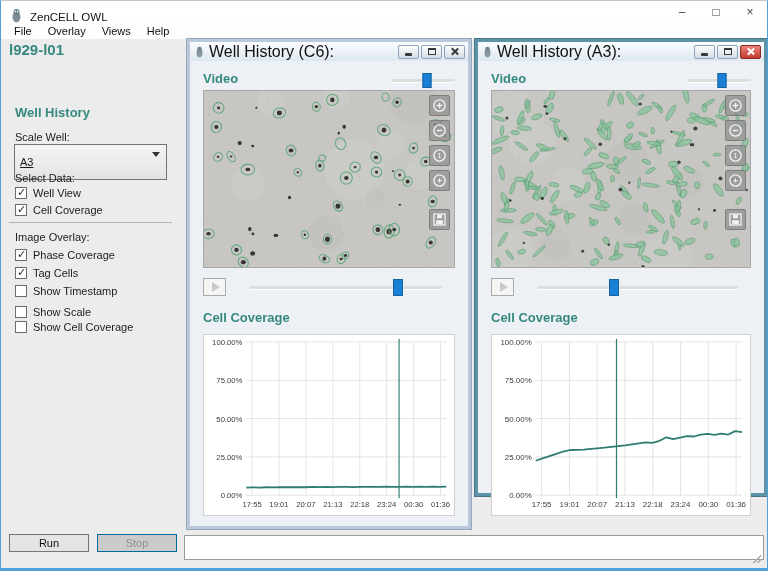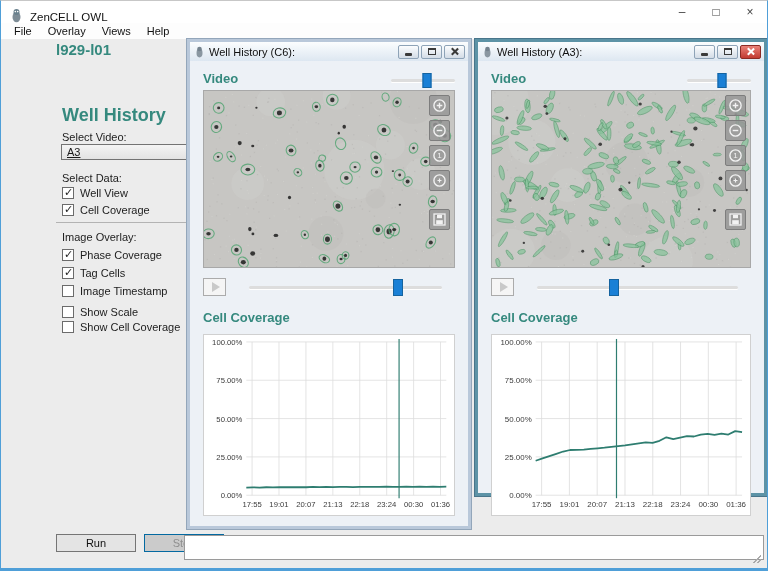--- a/index.html
+++ b/index.html
@@ -20,25 +20,25 @@
 
   
   .menubar { position:absolute; left:0; top:22px; width:100%; height:16px; background:#fdfdfd;
              display:flex; align-items:center; padding-left:6px; gap:2px; }
   .menubar span { padding:1px 7px; font-size:11px; color:#111; }
 
   
   .client { position:absolute; left:0; top:38px; right:0; bottom:0; background:#ececec; }
 
   
-  .sidebar { position:absolute; left:0; top:0; width:181px; bottom:0;margin-left:47px; }
+  .sidebar { position:absolute; left:0; top:0; width:181px; bottom:0; }
   .experiment { position:absolute; left:8px; top:2px; font-size:15px; font-weight:bold; color:#35897e; }
-  .sb-heading { position:absolute; left:14px; top:66px; font-size:18px; font-weight:bold; color:#35897e; }
+  .sb-heading { position:absolute; left:14px; top:66px; font-size:13px; font-weight:bold; color:#35897e; }
   .sb-label { position:absolute; left:14px; font-size:11px; color:#1c1c1c; }
-  .dropdown { position:absolute; left:13px; top:105px; width:153px; height:16px;
+  .dropdown { position:absolute; left:13px; top:105px; width:153px; height:36px;
               background:linear-gradient(#f4f4f4,#e3e3e3); border:1px solid #737373;
               display:flex; align-items:center; padding-left:5px;text-decoration:underline; }
   .dd-arrow { position:absolute; right:6px; top:7px; width:0; height:0;
               border-left:4px solid transparent; border-right:4px solid transparent; border-top:5px solid #333; }
   .cbrow { position:absolute; left:14px; height:14px; display:flex; align-items:center; gap:6px; }
   .cb { width:12px; height:12px; background:#fff; border:1px solid #6b6b6b; position:relative; flex:0 0 auto; }
   .cbrow.checked .cb:after { content:"\2713"; position:absolute; left:1px; top:-2px; font-size:11px; color:#1f1f1f; }
   .cblabel { font-size:11px; color:#1c1c1c; }
   .divider { position:absolute; left:8px; right:10px; top:183px; height:1px; background:#b3b3b3; }
   .runstop button { position:absolute; top:495px; width:80px; height:18px; font-size:11px;
@@ -47,21 +47,21 @@
   .btn-stop { left:96px; background:#cbcbcb; border:1px solid #0369a1; color:#8f8f8f; }
 
   
   .childwin { position:absolute; top:0; display:flex; flex-direction:column; }
   .childwin.inactive { border:3px solid #b9c8da; box-shadow:0 0 0 1px #93a6ba; }
   .childwin.active { border:3px solid #5d93a6; box-shadow:0 0 0 1px #49758a; }
   .win-c6 { left:186px; width:284px; height:490px; }
   .win-a3 { left:474px; width:292px; height:457px;justify-content:space-between; }
   .ctitlebar { height:19px; background:linear-gradient(#fbfdfe,#dde7f1); display:flex; align-items:center;
                padding:0 3px 0 5px; flex:0 0 auto; }
-  .ctitle { margin-left:5px; font-size:11px; color:#101010; }
+  .ctitle { margin-left:5px; font-size:16px; color:#101010; }
   .cwl-icon { width:9px; height:12px; }
   .cbtns { margin-left:auto; display:flex; gap:2px; }
   .cbtn { width:21px; height:14px; border:1px solid #8ea3b7; border-radius:2px;
           background:linear-gradient(#fcfdfe,#d3dce6); position:relative; display:flex;
           align-items:center; justify-content:center; }
   .cbtn.closebtn.active-close { background:linear-gradient(#ea8278,#c23b32); border-color:#8c2b24; }
   .g-min { width:7px; height:3px; background:#3a3a3a; border-radius:1px; margin-top:5px; }
   .g-max { width:8px; height:7px; border:1px solid #3a3a3a; border-top-width:2px; background:transparent; }
   .g-close { position:relative; width:9px; height:9px; }
   .g-close:before, .g-close:after { content:""; position:absolute; left:4px; top:0; width:1.6px; height:9px; background:#3a3a3a; }
@@ -135,21 +135,21 @@
     <span>Views</span>
     <span>Help</span>
   </div>
 
   <div class="client">
 
     <div class="sidebar">
       <div class="experiment">l929-l01</div>
       <div class="sb-heading">Well History</div>
 
-      <div class="sb-label" style="top:92px">Select Video:</div>
+      <div class="sb-label" style="top:92px">Scale Well:</div>
       <div class="dropdown">
         <span>A3</span>
         <span class="dd-arrow"></span>
       </div>
 
       <div class="sb-label" style="top:133px">Select Data:</div>
       <div class="cbrow checked" style="top:147px">
         <span class="cb"></span>
         <span class="cblabel">Well View</span>
       </div>
@@ -164,21 +164,21 @@
       <div class="cbrow checked" style="top:209px">
         <span class="cb"></span>
         <span class="cblabel">Phase Coverage</span>
       </div>
       <div class="cbrow checked" style="top:227px">
         <span class="cb"></span>
         <span class="cblabel">Tag Cells</span>
       </div>
       <div class="cbrow" style="top:245px">
         <span class="cb"></span>
-        <span class="cblabel">Image Timestamp</span>
+        <span class="cblabel">Show Timestamp</span>
       </div>
       <div class="cbrow" style="top:266px">
         <span class="cb"></span>
         <span class="cblabel">Show Scale</span>
       </div>
       <div class="cbrow" style="top:281px">
         <span class="cb"></span>
         <span class="cblabel">Show Cell Coverage</span>
       </div>
 

